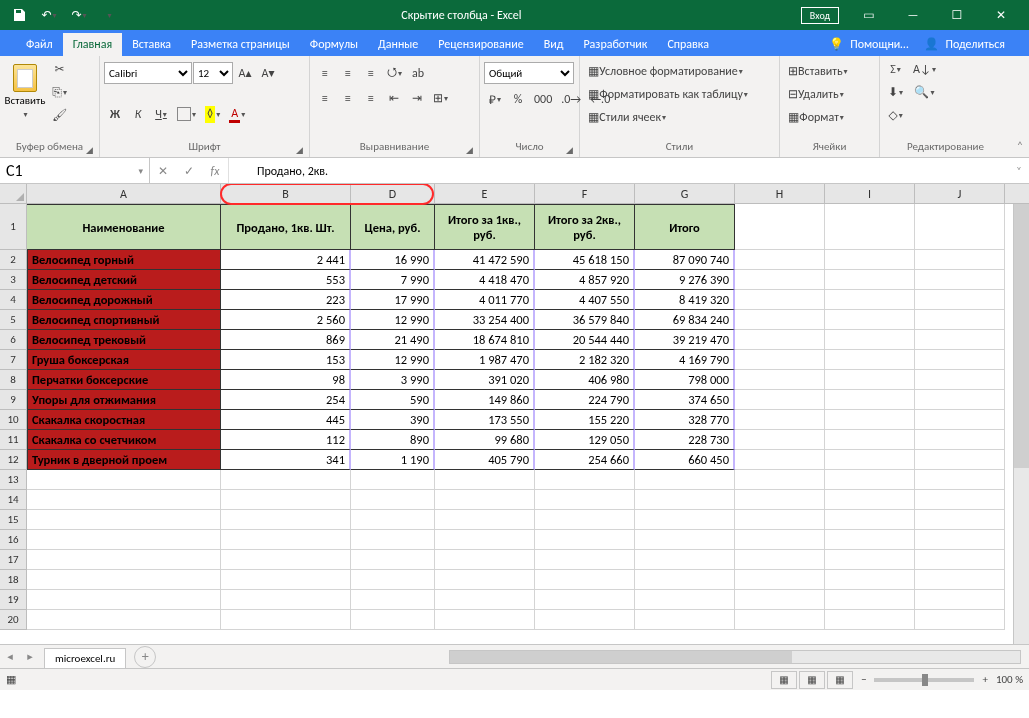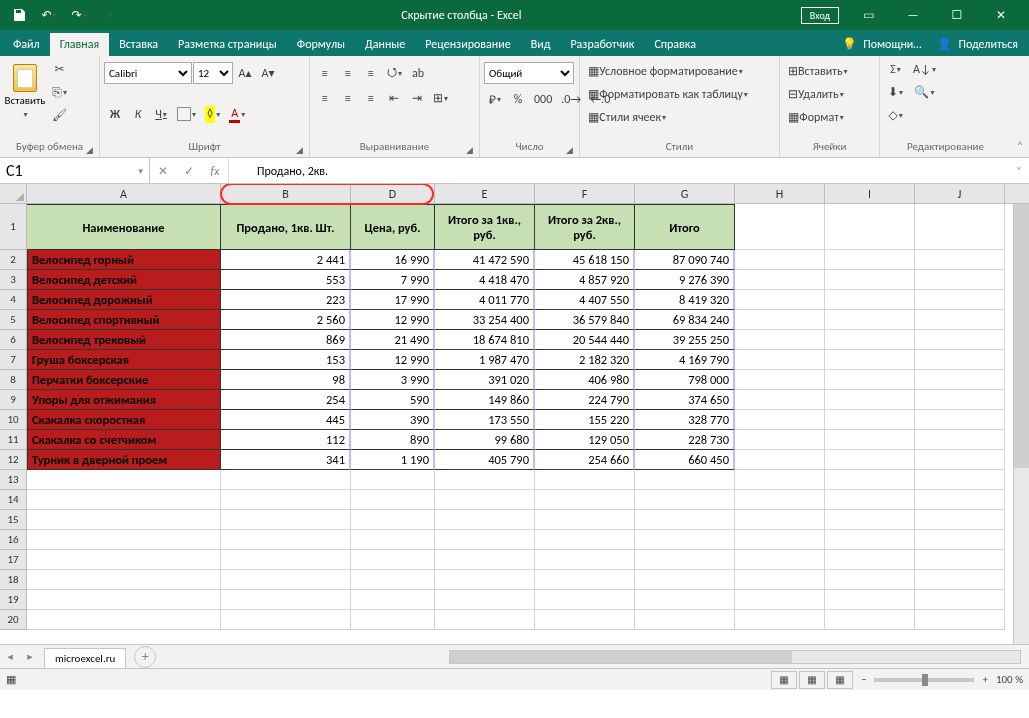--- a/index.html
+++ b/index.html
@@ -7,21 +7,21 @@
 
 
 .titlebar { height: 30px; background: #0b6a3b; color: #fff; display: flex; align-items: center; padding: 0 6px; }
 .qat { display: flex; gap: 4px; align-items: center; }
 .qat-btn { width: 26px; height: 26px; display: flex; align-items: center; justify-content: center; color: #fff; }
 .titlebar-title { flex: 1; text-align: center; font-size: 12px; color: #fff; }
 .winbox { border: 1px solid #fff; font-size: 10px; padding: 1px 8px; margin-right: 8px; }
 .winctrl { width: 44px; height: 30px; display: flex; align-items: center; justify-content: center; color: #fff; font-size: 12px; }
 
 
-.tabs { height: 26px; background: #0f766e; display: flex; align-items: flex-end; padding: 0 3px; color: #fff; }
+.tabs { height: 26px; background: #3b82f6; display: flex; align-items: flex-end; padding: 0 16px; color: #fff; }
 .tab { padding: 4px 10px 5px; font-size: 12px; cursor: pointer; }
 .tab.active { background: #f3f2f1; color: #0b6a3b; }
 .tabs-spacer { flex: 1; }
 .tab-right { display: flex; align-items: center; gap: 6px; padding: 0 8px 5px; font-size: 12px; }
 
 
 .ribbon { height: 102px; background: #f3f2f1; border-bottom: 1px solid #c6c6c6; display: flex; }
 .group { border-right: 1px solid #d4d4d4; display: flex; flex-direction: column; padding: 2px 4px 0; }
 .group-body { flex: 1; display: flex; align-items: flex-start; gap: 2px; }
 .group-label { text-align: center; font-size: 11px; color: #6a6a6a; padding: 2px 0 4px; position: relative; }
@@ -347,21 +347,21 @@
         <div class="cell cw-I"></div>
         <div class="cell cw-J"></div>
       </div>
       <div class="row">
         <div class="rowhead">6</div>
         <div class="cell name cw-A">Велосипед трековый</div>
         <div class="cell data num cw-B">869</div>
         <div class="cell data num cw-D">21 490</div>
         <div class="cell data num cw-E">18 674 810</div>
         <div class="cell data num cw-F">20 544 440</div>
-        <div class="cell data num cw-G">39 255 250</div>
+        <div class="cell data num cw-G">39 219 470</div>
         <div class="cell cw-H"></div>
         <div class="cell cw-I"></div>
         <div class="cell cw-J"></div>
       </div>
       <div class="row">
         <div class="rowhead">7</div>
         <div class="cell name cw-A">Груша боксерская</div>
         <div class="cell data num cw-B">153</div>
         <div class="cell data num cw-D">12 990</div>
         <div class="cell data num cw-E">1 987 470</div>

